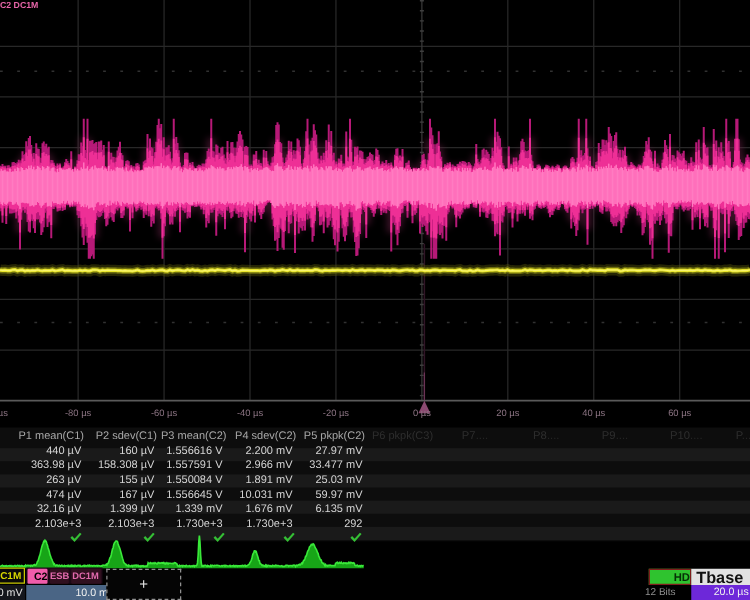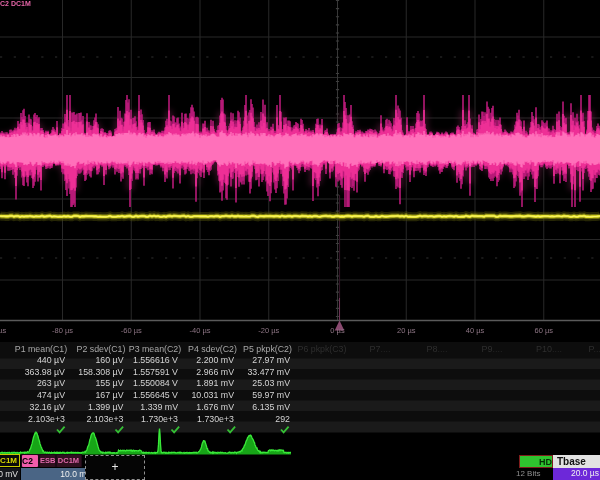--- a/index.html
+++ b/index.html
@@ -105,21 +105,21 @@
 <path d="M171.5 429.5 l2.6 2.8 l5 -5.6" stroke="#35c035" stroke-width="1.8" fill="none"></path>
 <path d="M227.5 429.5 l2.6 2.8 l5 -5.6" stroke="#35c035" stroke-width="1.8" fill="none"></path>
 <path d="M281 429.5 l2.6 2.8 l5 -5.6" stroke="#35c035" stroke-width="1.8" fill="none"></path>
 <path d="M0 454.6L0.0 453.0L0.5 453.0L1.0 452.7L1.5 452.5L2.0 452.2L2.5 452.9L3.0 452.7L3.5 453.0L4.0 452.6L4.5 453.0L5.0 452.5L5.5 453.0L6.0 452.9L6.5 452.6L7.0 452.7L7.5 452.9L8.0 452.4L8.5 452.8L9.0 453.0L9.5 452.5L10.0 453.0L10.5 452.9L11.0 453.0L11.5 452.5L12.0 452.3L12.5 453.0L13.0 453.0L13.5 452.6L14.0 452.3L14.5 452.4L15.0 452.8L15.5 452.5L16.0 453.2L16.5 452.8L17.0 452.4L17.5 452.9L18.0 452.6L18.5 453.1L19.0 453.1L19.5 452.7L20.0 452.9L20.5 452.1L21.0 452.6L21.5 452.5L22.0 452.3L22.5 452.3L23.0 452.5L23.5 452.4L24.0 452.3L24.5 453.0L25.0 452.2L25.5 452.2L26.0 452.8L26.5 452.4L27.0 451.9L27.5 451.6L28.0 452.3L28.5 452.2L29.0 451.6L29.5 450.5L30.0 449.2L30.5 448.6L31.0 446.8L31.5 445.1L32.0 443.9L32.5 441.6L33.0 439.3L33.5 437.3L34.0 435.9L34.5 434.6L35.0 433.1L35.5 433.3L36.0 432.2L36.5 432.7L37.0 433.3L37.5 435.0L38.0 436.3L38.5 438.4L39.0 439.9L39.5 441.5L40.0 443.9L40.5 445.0L41.0 446.8L41.5 447.5L42.0 448.8L42.5 450.0L43.0 451.5L43.5 451.1L44.0 452.1L44.5 452.6L45.0 452.4L45.5 452.0L46.0 452.2L46.5 452.8L47.0 452.3L47.5 452.2L48.0 452.7L48.5 453.0L49.0 452.3L49.5 452.2L50.0 452.8L50.5 453.1L51.0 452.7L51.5 452.3L52.0 453.1L52.5 452.6L53.0 452.6L53.5 452.5L54.0 452.9L54.5 452.3L55.0 453.0L55.5 453.2L56.0 452.5L56.5 453.1L57.0 452.3L57.5 453.1L58.0 452.5L58.5 453.2L59.0 452.6L59.5 453.1L60.0 452.2L60.5 452.3L61.0 453.0L61.5 452.8L62.0 452.7L62.5 452.2L63.0 452.4L63.5 452.6L64.0 452.3L64.5 453.2L65.0 453.0L65.5 453.1L66.0 452.9L66.5 452.5L67.0 452.3L67.5 452.9L68.0 452.3L68.5 452.7L69.0 452.7L69.5 452.7L70.0 452.3L70.5 452.3L71.0 452.7L71.5 452.2L72.0 452.7L72.5 452.4L73.0 452.5L73.5 452.4L74.0 452.8L74.5 452.6L75.0 452.4L75.5 452.4L76.0 452.8L76.5 452.7L77.0 452.4L77.5 452.4L78.0 452.9L78.5 452.4L79.0 452.6L79.5 452.6L80.0 452.8L80.5 452.9L81.0 452.6L81.5 452.9L82.0 452.4L82.5 452.1L83.0 452.2L83.5 452.3L84.0 452.2L84.5 452.2L85.0 451.5L85.5 452.1L86.0 450.9L86.5 450.7L87.0 449.5L87.5 447.6L88.0 446.2L88.5 445.6L89.0 443.8L89.5 441.4L90.0 439.3L90.5 438.2L91.0 435.7L91.5 434.3L92.0 433.8L92.5 433.0L93.0 432.9L93.5 432.9L94.0 433.3L94.5 435.2L95.0 436.7L95.5 437.8L96.0 439.1L96.5 441.0L97.0 442.8L97.5 444.7L98.0 446.5L98.5 448.1L99.0 450.0L99.5 450.4L100.0 451.1L100.5 451.2L101.0 452.3L101.5 452.1L102.0 452.5L102.5 453.0L103.0 452.1L103.5 452.7L104.0 452.8L104.5 452.9L105.0 452.7L105.5 452.3L106.0 453.1L106.5 452.6L107.0 452.3L107.5 452.6L108.0 452.1L108.5 452.2L109.0 452.8L109.5 452.2L110.0 452.6L110.5 452.3L111.0 453.1L111.5 453.0L112.0 452.7L112.5 453.2L113.0 452.7L113.5 453.0L114.0 452.7L114.5 452.6L115.0 453.2L115.5 453.0L116.0 452.8L116.5 453.1L117.0 452.8L117.5 453.0L118.0 452.3L118.5 450.2L119.0 450.8L119.5 450.6L120.0 450.8L120.5 450.2L121.0 450.8L121.5 450.5L122.0 450.8L122.5 450.3L123.0 450.7L123.5 450.8L124.0 450.2L124.5 450.6L125.0 450.7L125.5 451.1L126.0 451.0L126.5 450.1L127.0 450.1L127.5 450.6L128.0 450.4L128.5 450.5L129.0 450.2L129.5 450.5L130.0 450.2L130.5 450.6L131.0 450.1L131.5 450.9L132.0 450.5L132.5 451.1L133.0 450.8L133.5 450.2L134.0 450.8L134.5 451.1L135.0 450.5L135.5 450.6L136.0 450.6L136.5 450.6L137.0 450.8L137.5 450.8L138.0 450.7L138.5 451.0L139.0 450.6L139.5 450.1L140.0 450.3L140.5 450.3L141.0 450.8L141.5 451.0L142.0 452.4L142.5 452.9L143.0 452.8L143.5 452.3L144.0 453.1L144.5 452.6L145.0 452.4L145.5 452.4L146.0 453.1L146.5 452.4L147.0 452.6L147.5 452.7L148.0 452.6L148.5 452.9L149.0 452.3L149.5 452.6L150.0 452.8L150.5 452.8L151.0 452.8L151.5 452.5L152.0 452.8L152.5 453.2L153.0 452.7L153.5 452.8L154.0 453.0L154.5 452.5L155.0 452.5L155.5 453.2L156.0 452.5L156.5 452.6L157.0 452.7L157.5 452.1L158.0 450.3L158.5 444.4L159.0 433.6L159.5 428.5L160.0 433.9L160.5 444.1L161.0 450.4L161.5 452.8L162.0 452.9L162.5 452.5L163.0 452.9L163.5 452.4L164.0 452.2L164.5 452.3L165.0 452.7L165.5 453.1L166.0 452.4L166.5 453.0L167.0 452.8L167.5 453.1L168.0 453.1L168.5 452.3L169.0 453.0L169.5 452.3L170.0 452.3L170.5 452.6L171.0 452.7L171.5 452.3L172.0 452.5L172.5 452.4L173.0 452.3L173.5 452.3L174.0 452.2L174.5 452.4L175.0 452.5L175.5 452.6L176.0 452.9L176.5 452.8L177.0 452.7L177.5 452.5L178.0 452.8L178.5 452.4L179.0 452.4L179.5 452.3L180.0 452.9L180.5 452.3L181.0 452.4L181.5 452.6L182.0 452.8L182.5 452.8L183.0 452.8L183.5 452.8L184.0 452.4L184.5 453.1L185.0 452.9L185.5 452.6L186.0 452.6L186.5 452.8L187.0 452.3L187.5 452.8L188.0 453.1L188.5 452.6L189.0 452.7L189.5 452.5L190.0 453.1L190.5 452.6L191.0 452.6L191.5 452.9L192.0 452.6L192.5 452.7L193.0 452.5L193.5 452.8L194.0 452.3L194.5 452.4L195.0 452.8L195.5 452.5L196.0 452.1L196.5 452.9L197.0 452.7L197.5 452.8L198.0 452.4L198.5 451.9L199.0 451.7L199.5 451.2L200.0 450.0L200.5 449.3L201.0 448.2L201.5 446.9L202.0 444.3L202.5 442.9L203.0 442.1L203.5 440.6L204.0 440.6L204.5 441.5L205.0 441.3L205.5 443.3L206.0 444.6L206.5 446.2L207.0 448.4L207.5 448.5L208.0 450.9L208.5 450.9L209.0 451.5L209.5 452.3L210.0 452.0L210.5 452.7L211.0 452.3L211.5 452.8L212.0 453.0L212.5 452.1L213.0 453.1L213.5 452.2L214.0 452.9L214.5 452.4L215.0 452.3L215.5 452.6L216.0 452.9L216.5 452.6L217.0 453.0L217.5 453.0L218.0 452.2L218.5 452.5L219.0 452.7L219.5 452.5L220.0 452.8L220.5 452.2L221.0 452.3L221.5 452.7L222.0 452.4L222.5 452.4L223.0 452.6L223.5 452.8L224.0 452.9L224.5 452.8L225.0 452.7L225.5 452.6L226.0 453.1L226.5 453.1L227.0 453.1L227.5 453.1L228.0 452.9L228.5 452.4L229.0 452.5L229.5 452.1L230.0 452.4L230.5 452.4L231.0 453.0L231.5 452.5L232.0 452.6L232.5 452.5L233.0 452.4L233.5 452.8L234.0 452.8L234.5 452.1L235.0 452.3L235.5 452.1L236.0 452.4L236.5 453.2L237.0 452.2L237.5 452.1L238.0 452.5L238.5 452.1L239.0 451.8L239.5 451.5L240.0 452.0L240.5 451.7L241.0 450.8L241.5 450.3L242.0 450.8L242.5 449.3L243.0 448.3L243.5 448.1L244.0 446.8L244.5 445.0L245.0 444.9L245.5 443.2L246.0 441.4L246.5 440.4L247.0 439.7L247.5 437.7L248.0 437.1L248.5 436.8L249.0 435.5L249.5 435.4L250.0 435.8L250.5 435.1L251.0 435.5L251.5 436.5L252.0 437.7L252.5 438.8L253.0 439.3L253.5 440.6L254.0 442.0L254.5 442.6L255.0 445.0L255.5 445.9L256.0 447.1L256.5 448.0L257.0 448.0L257.5 450.0L258.0 450.4L258.5 450.9L259.0 450.7L259.5 451.8L260.0 452.6L260.5 451.6L261.0 452.6L261.5 452.4L262.0 452.8L262.5 452.3L263.0 452.6L263.5 452.2L264.0 452.4L264.5 452.2L265.0 452.5L265.5 452.5L266.0 452.5L266.5 452.6L267.0 452.5L267.5 452.4L268.0 452.5L268.5 450.6L269.0 450.5L269.5 450.0L270.0 449.8L270.5 450.8L271.0 450.7L271.5 450.0L272.0 450.5L272.5 450.6L273.0 449.8L273.5 450.5L274.0 450.7L274.5 450.8L275.0 450.2L275.5 450.4L276.0 450.6L276.5 450.4L277.0 450.8L277.5 450.4L278.0 450.8L278.5 450.8L279.0 449.8L279.5 449.9L280.0 450.6L280.5 449.9L281.0 450.0L281.5 450.2L282.0 450.5L282.5 450.6L283.0 450.2L283.5 450.7L284.0 452.4L284.5 452.6L285.0 452.5L285.5 452.3L286.0 452.2L286.5 452.9L287.0 453.0L287.5 452.5L288.0 452.6L288.5 453.0L289.0 452.3L289.5 452.5L290.0 452.9L290.5 452.4L291.0 452.4L291 454.6Z" fill="#17a517"></path>
 <path d="M0.0 453.0L0.5 453.0L1.0 452.7L1.5 452.5L2.0 452.2L2.5 452.9L3.0 452.7L3.5 453.0L4.0 452.6L4.5 453.0L5.0 452.5L5.5 453.0L6.0 452.9L6.5 452.6L7.0 452.7L7.5 452.9L8.0 452.4L8.5 452.8L9.0 453.0L9.5 452.5L10.0 453.0L10.5 452.9L11.0 453.0L11.5 452.5L12.0 452.3L12.5 453.0L13.0 453.0L13.5 452.6L14.0 452.3L14.5 452.4L15.0 452.8L15.5 452.5L16.0 453.2L16.5 452.8L17.0 452.4L17.5 452.9L18.0 452.6L18.5 453.1L19.0 453.1L19.5 452.7L20.0 452.9L20.5 452.1L21.0 452.6L21.5 452.5L22.0 452.3L22.5 452.3L23.0 452.5L23.5 452.4L24.0 452.3L24.5 453.0L25.0 452.2L25.5 452.2L26.0 452.8L26.5 452.4L27.0 451.9L27.5 451.6L28.0 452.3L28.5 452.2L29.0 451.6L29.5 450.5L30.0 449.2L30.5 448.6L31.0 446.8L31.5 445.1L32.0 443.9L32.5 441.6L33.0 439.3L33.5 437.3L34.0 435.9L34.5 434.6L35.0 433.1L35.5 433.3L36.0 432.2L36.5 432.7L37.0 433.3L37.5 435.0L38.0 436.3L38.5 438.4L39.0 439.9L39.5 441.5L40.0 443.9L40.5 445.0L41.0 446.8L41.5 447.5L42.0 448.8L42.5 450.0L43.0 451.5L43.5 451.1L44.0 452.1L44.5 452.6L45.0 452.4L45.5 452.0L46.0 452.2L46.5 452.8L47.0 452.3L47.5 452.2L48.0 452.7L48.5 453.0L49.0 452.3L49.5 452.2L50.0 452.8L50.5 453.1L51.0 452.7L51.5 452.3L52.0 453.1L52.5 452.6L53.0 452.6L53.5 452.5L54.0 452.9L54.5 452.3L55.0 453.0L55.5 453.2L56.0 452.5L56.5 453.1L57.0 452.3L57.5 453.1L58.0 452.5L58.5 453.2L59.0 452.6L59.5 453.1L60.0 452.2L60.5 452.3L61.0 453.0L61.5 452.8L62.0 452.7L62.5 452.2L63.0 452.4L63.5 452.6L64.0 452.3L64.5 453.2L65.0 453.0L65.5 453.1L66.0 452.9L66.5 452.5L67.0 452.3L67.5 452.9L68.0 452.3L68.5 452.7L69.0 452.7L69.5 452.7L70.0 452.3L70.5 452.3L71.0 452.7L71.5 452.2L72.0 452.7L72.5 452.4L73.0 452.5L73.5 452.4L74.0 452.8L74.5 452.6L75.0 452.4L75.5 452.4L76.0 452.8L76.5 452.7L77.0 452.4L77.5 452.4L78.0 452.9L78.5 452.4L79.0 452.6L79.5 452.6L80.0 452.8L80.5 452.9L81.0 452.6L81.5 452.9L82.0 452.4L82.5 452.1L83.0 452.2L83.5 452.3L84.0 452.2L84.5 452.2L85.0 451.5L85.5 452.1L86.0 450.9L86.5 450.7L87.0 449.5L87.5 447.6L88.0 446.2L88.5 445.6L89.0 443.8L89.5 441.4L90.0 439.3L90.5 438.2L91.0 435.7L91.5 434.3L92.0 433.8L92.5 433.0L93.0 432.9L93.5 432.9L94.0 433.3L94.5 435.2L95.0 436.7L95.5 437.8L96.0 439.1L96.5 441.0L97.0 442.8L97.5 444.7L98.0 446.5L98.5 448.1L99.0 450.0L99.5 450.4L100.0 451.1L100.5 451.2L101.0 452.3L101.5 452.1L102.0 452.5L102.5 453.0L103.0 452.1L103.5 452.7L104.0 452.8L104.5 452.9L105.0 452.7L105.5 452.3L106.0 453.1L106.5 452.6L107.0 452.3L107.5 452.6L108.0 452.1L108.5 452.2L109.0 452.8L109.5 452.2L110.0 452.6L110.5 452.3L111.0 453.1L111.5 453.0L112.0 452.7L112.5 453.2L113.0 452.7L113.5 453.0L114.0 452.7L114.5 452.6L115.0 453.2L115.5 453.0L116.0 452.8L116.5 453.1L117.0 452.8L117.5 453.0L118.0 452.3L118.5 450.2L119.0 450.8L119.5 450.6L120.0 450.8L120.5 450.2L121.0 450.8L121.5 450.5L122.0 450.8L122.5 450.3L123.0 450.7L123.5 450.8L124.0 450.2L124.5 450.6L125.0 450.7L125.5 451.1L126.0 451.0L126.5 450.1L127.0 450.1L127.5 450.6L128.0 450.4L128.5 450.5L129.0 450.2L129.5 450.5L130.0 450.2L130.5 450.6L131.0 450.1L131.5 450.9L132.0 450.5L132.5 451.1L133.0 450.8L133.5 450.2L134.0 450.8L134.5 451.1L135.0 450.5L135.5 450.6L136.0 450.6L136.5 450.6L137.0 450.8L137.5 450.8L138.0 450.7L138.5 451.0L139.0 450.6L139.5 450.1L140.0 450.3L140.5 450.3L141.0 450.8L141.5 451.0L142.0 452.4L142.5 452.9L143.0 452.8L143.5 452.3L144.0 453.1L144.5 452.6L145.0 452.4L145.5 452.4L146.0 453.1L146.5 452.4L147.0 452.6L147.5 452.7L148.0 452.6L148.5 452.9L149.0 452.3L149.5 452.6L150.0 452.8L150.5 452.8L151.0 452.8L151.5 452.5L152.0 452.8L152.5 453.2L153.0 452.7L153.5 452.8L154.0 453.0L154.5 452.5L155.0 452.5L155.5 453.2L156.0 452.5L156.5 452.6L157.0 452.7L157.5 452.1L158.0 450.3L158.5 444.4L159.0 433.6L159.5 428.5L160.0 433.9L160.5 444.1L161.0 450.4L161.5 452.8L162.0 452.9L162.5 452.5L163.0 452.9L163.5 452.4L164.0 452.2L164.5 452.3L165.0 452.7L165.5 453.1L166.0 452.4L166.5 453.0L167.0 452.8L167.5 453.1L168.0 453.1L168.5 452.3L169.0 453.0L169.5 452.3L170.0 452.3L170.5 452.6L171.0 452.7L171.5 452.3L172.0 452.5L172.5 452.4L173.0 452.3L173.5 452.3L174.0 452.2L174.5 452.4L175.0 452.5L175.5 452.6L176.0 452.9L176.5 452.8L177.0 452.7L177.5 452.5L178.0 452.8L178.5 452.4L179.0 452.4L179.5 452.3L180.0 452.9L180.5 452.3L181.0 452.4L181.5 452.6L182.0 452.8L182.5 452.8L183.0 452.8L183.5 452.8L184.0 452.4L184.5 453.1L185.0 452.9L185.5 452.6L186.0 452.6L186.5 452.8L187.0 452.3L187.5 452.8L188.0 453.1L188.5 452.6L189.0 452.7L189.5 452.5L190.0 453.1L190.5 452.6L191.0 452.6L191.5 452.9L192.0 452.6L192.5 452.7L193.0 452.5L193.5 452.8L194.0 452.3L194.5 452.4L195.0 452.8L195.5 452.5L196.0 452.1L196.5 452.9L197.0 452.7L197.5 452.8L198.0 452.4L198.5 451.9L199.0 451.7L199.5 451.2L200.0 450.0L200.5 449.3L201.0 448.2L201.5 446.9L202.0 444.3L202.5 442.9L203.0 442.1L203.5 440.6L204.0 440.6L204.5 441.5L205.0 441.3L205.5 443.3L206.0 444.6L206.5 446.2L207.0 448.4L207.5 448.5L208.0 450.9L208.5 450.9L209.0 451.5L209.5 452.3L210.0 452.0L210.5 452.7L211.0 452.3L211.5 452.8L212.0 453.0L212.5 452.1L213.0 453.1L213.5 452.2L214.0 452.9L214.5 452.4L215.0 452.3L215.5 452.6L216.0 452.9L216.5 452.6L217.0 453.0L217.5 453.0L218.0 452.2L218.5 452.5L219.0 452.7L219.5 452.5L220.0 452.8L220.5 452.2L221.0 452.3L221.5 452.7L222.0 452.4L222.5 452.4L223.0 452.6L223.5 452.8L224.0 452.9L224.5 452.8L225.0 452.7L225.5 452.6L226.0 453.1L226.5 453.1L227.0 453.1L227.5 453.1L228.0 452.9L228.5 452.4L229.0 452.5L229.5 452.1L230.0 452.4L230.5 452.4L231.0 453.0L231.5 452.5L232.0 452.6L232.5 452.5L233.0 452.4L233.5 452.8L234.0 452.8L234.5 452.1L235.0 452.3L235.5 452.1L236.0 452.4L236.5 453.2L237.0 452.2L237.5 452.1L238.0 452.5L238.5 452.1L239.0 451.8L239.5 451.5L240.0 452.0L240.5 451.7L241.0 450.8L241.5 450.3L242.0 450.8L242.5 449.3L243.0 448.3L243.5 448.1L244.0 446.8L244.5 445.0L245.0 444.9L245.5 443.2L246.0 441.4L246.5 440.4L247.0 439.7L247.5 437.7L248.0 437.1L248.5 436.8L249.0 435.5L249.5 435.4L250.0 435.8L250.5 435.1L251.0 435.5L251.5 436.5L252.0 437.7L252.5 438.8L253.0 439.3L253.5 440.6L254.0 442.0L254.5 442.6L255.0 445.0L255.5 445.9L256.0 447.1L256.5 448.0L257.0 448.0L257.5 450.0L258.0 450.4L258.5 450.9L259.0 450.7L259.5 451.8L260.0 452.6L260.5 451.6L261.0 452.6L261.5 452.4L262.0 452.8L262.5 452.3L263.0 452.6L263.5 452.2L264.0 452.4L264.5 452.2L265.0 452.5L265.5 452.5L266.0 452.5L266.5 452.6L267.0 452.5L267.5 452.4L268.0 452.5L268.5 450.6L269.0 450.5L269.5 450.0L270.0 449.8L270.5 450.8L271.0 450.7L271.5 450.0L272.0 450.5L272.5 450.6L273.0 449.8L273.5 450.5L274.0 450.7L274.5 450.8L275.0 450.2L275.5 450.4L276.0 450.6L276.5 450.4L277.0 450.8L277.5 450.4L278.0 450.8L278.5 450.8L279.0 449.8L279.5 449.9L280.0 450.6L280.5 449.9L281.0 450.0L281.5 450.2L282.0 450.5L282.5 450.6L283.0 450.2L283.5 450.7L284.0 452.4L284.5 452.6L285.0 452.5L285.5 452.3L286.0 452.2L286.5 452.9L287.0 453.0L287.5 452.5L288.0 452.6L288.5 453.0L289.0 452.3L289.5 452.5L290.0 452.9L290.5 452.4L291.0 452.4" stroke="#39e839" stroke-width="1.3" fill="none"></path>
 </svg>
 
 <div class="box" style="left:-14px;top:454px;width:34px;height:13px;border:1.2px solid #c8c800;background:#0a0a0a;color:#d8d800;font-size:8px;font-weight:bold;line-height:12px;text-align:right;padding-right:2px">DC1M</div>
 <div class="box" style="left:-14px;top:467.5px;width:34px;height:13px;background:#14161c;color:#e0e0e0;font-size:8.5px;line-height:12px;text-align:right;padding-right:2px">.0 mV</div>
 <div class="box" style="left:21px;top:454px;width:61px;height:13px;background:#1c0916;"></div>
-<div class="box" style="left:22px;top:454.5px;width:16px;height:12px;background:#f05caa;color:#000;font-size:8.5px;font-weight:bold;line-height:12px;text-align:left;border-radius:1px">C2</div>
+<div class="box" style="left:22px;top:454.5px;width:16px;height:12px;background:#f05caa;color:#000;font-size:8.5px;font-weight:bold;line-height:12px;text-align:right;border-radius:1px">C2</div>
 <div class="box" style="left:40px;top:454.5px;width:15px;height:12px;color:#e06aac;font-size:7.5px;font-weight:bold;line-height:12px;text-align:center;background:#30101f;border-radius:1px">ESB</div>
 <div class="box" style="left:56.5px;top:454.5px;width:24px;height:12px;color:#e06aac;font-size:7.5px;font-weight:bold;line-height:12px;text-align:center;background:#30101f;border-radius:1px">DC1M</div>
 <div class="box" style="left:21px;top:467.5px;width:74px;height:13px;background:#4a6585;color:#f0f0f0;font-size:8.5px;line-height:12px;text-align:right;padding-right:3px">10.0 mV</div>
 <div class="box" style="left:85px;top:454.5px;width:60px;height:25px;border:1.3px dashed #909090;background:#050505;color:#e8e8e8;font-size:12px;line-height:23px;text-align:center">+</div>
 <div class="box" style="left:519px;top:454.5px;width:34px;height:13.5px;background:#2fc32f;color:#063006;font-size:9px;font-weight:bold;line-height:13px;text-align:right;border:1px solid #7f1d1d">HD</div>
 <div class="box" style="left:516px;top:469px;width:36px;height:11px;color:#909090;font-size:8px;line-height:10px;">12 Bits</div>
-<div class="box" style="left:553px;top:454.5px;width:47px;height:13.5px;background:#e2e2e2;color:#111;font-size:10px;font-weight:bold;line-height:13px;padding-left:4px">Tbase</div>
+<div class="box" style="left:553px;top:454.5px;width:47px;height:13.5px;background:#e2e2e2;color:#111;font-size:13px;font-weight:bold;line-height:13px;padding-left:4px">Tbase</div>
 <div class="box" style="left:553px;top:468px;width:47px;height:12px;background:#6d28d9;color:#f0f0f0;font-size:8.5px;line-height:11px;text-align:right;padding-right:1px">20.0 µs</div>
 </div>
 </body></html>

